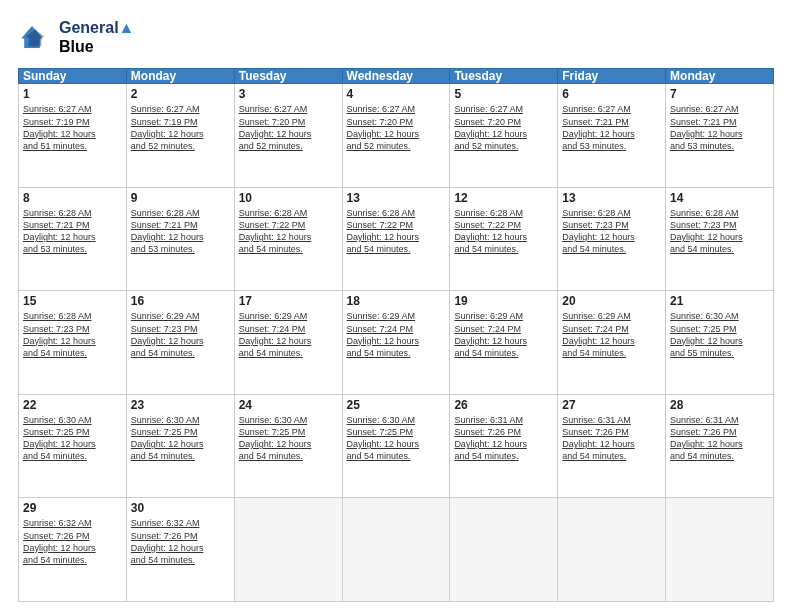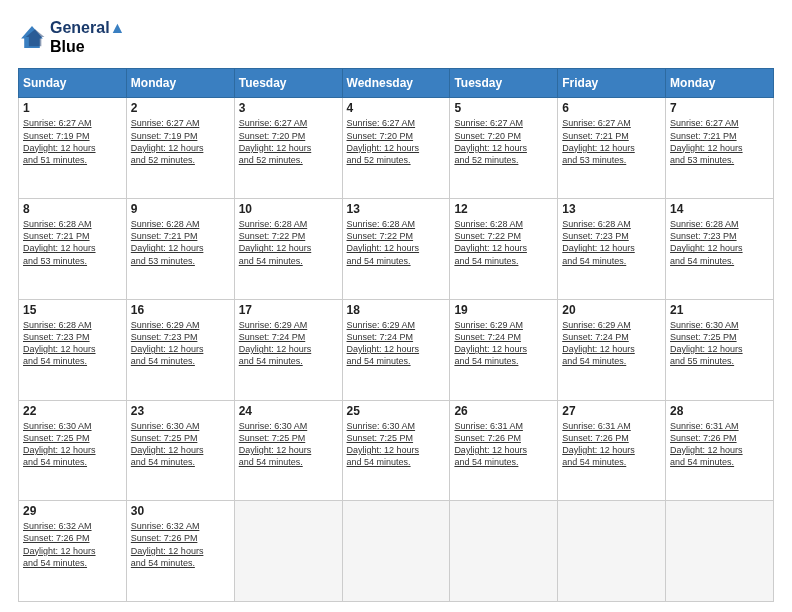--- a/index.html
+++ b/index.html
@@ -19,21 +19,21 @@
     }
     .header {
       display: flex;
       justify-content: space-between;
       align-items: flex-start;
       margin-bottom: 12px;
     }
     .logo {
       display: flex;
       align-items: center;
-      gap: 4px;
+      gap: 13px;
     }
     .logo-icon {
       width: 28px;
       height: 28px;
     }
     .title-block {
       text-align: right;
     }
     .month-title {
       font-size: 32px;
@@ -49,21 +49,21 @@
       border-collapse: collapse;
       width: 100%;
       flex: 1;
       table-layout: fixed;
     }
     .calendar thead tr th {
       background: #3a7fc1;
       color: #fff;
       font-size: 12px;
       font-weight: bold;
-      padding: 7px 4px;
+      padding: 0 4px;
       text-align: left;
       border: 1px solid #2d6aa0;
     }
     .calendar tbody tr td {
       border: 1px solid #ccc;
       vertical-align: top;
       padding: 3px 4px;
       font-size: 9px;
       color: #333;
       height: 88px;

